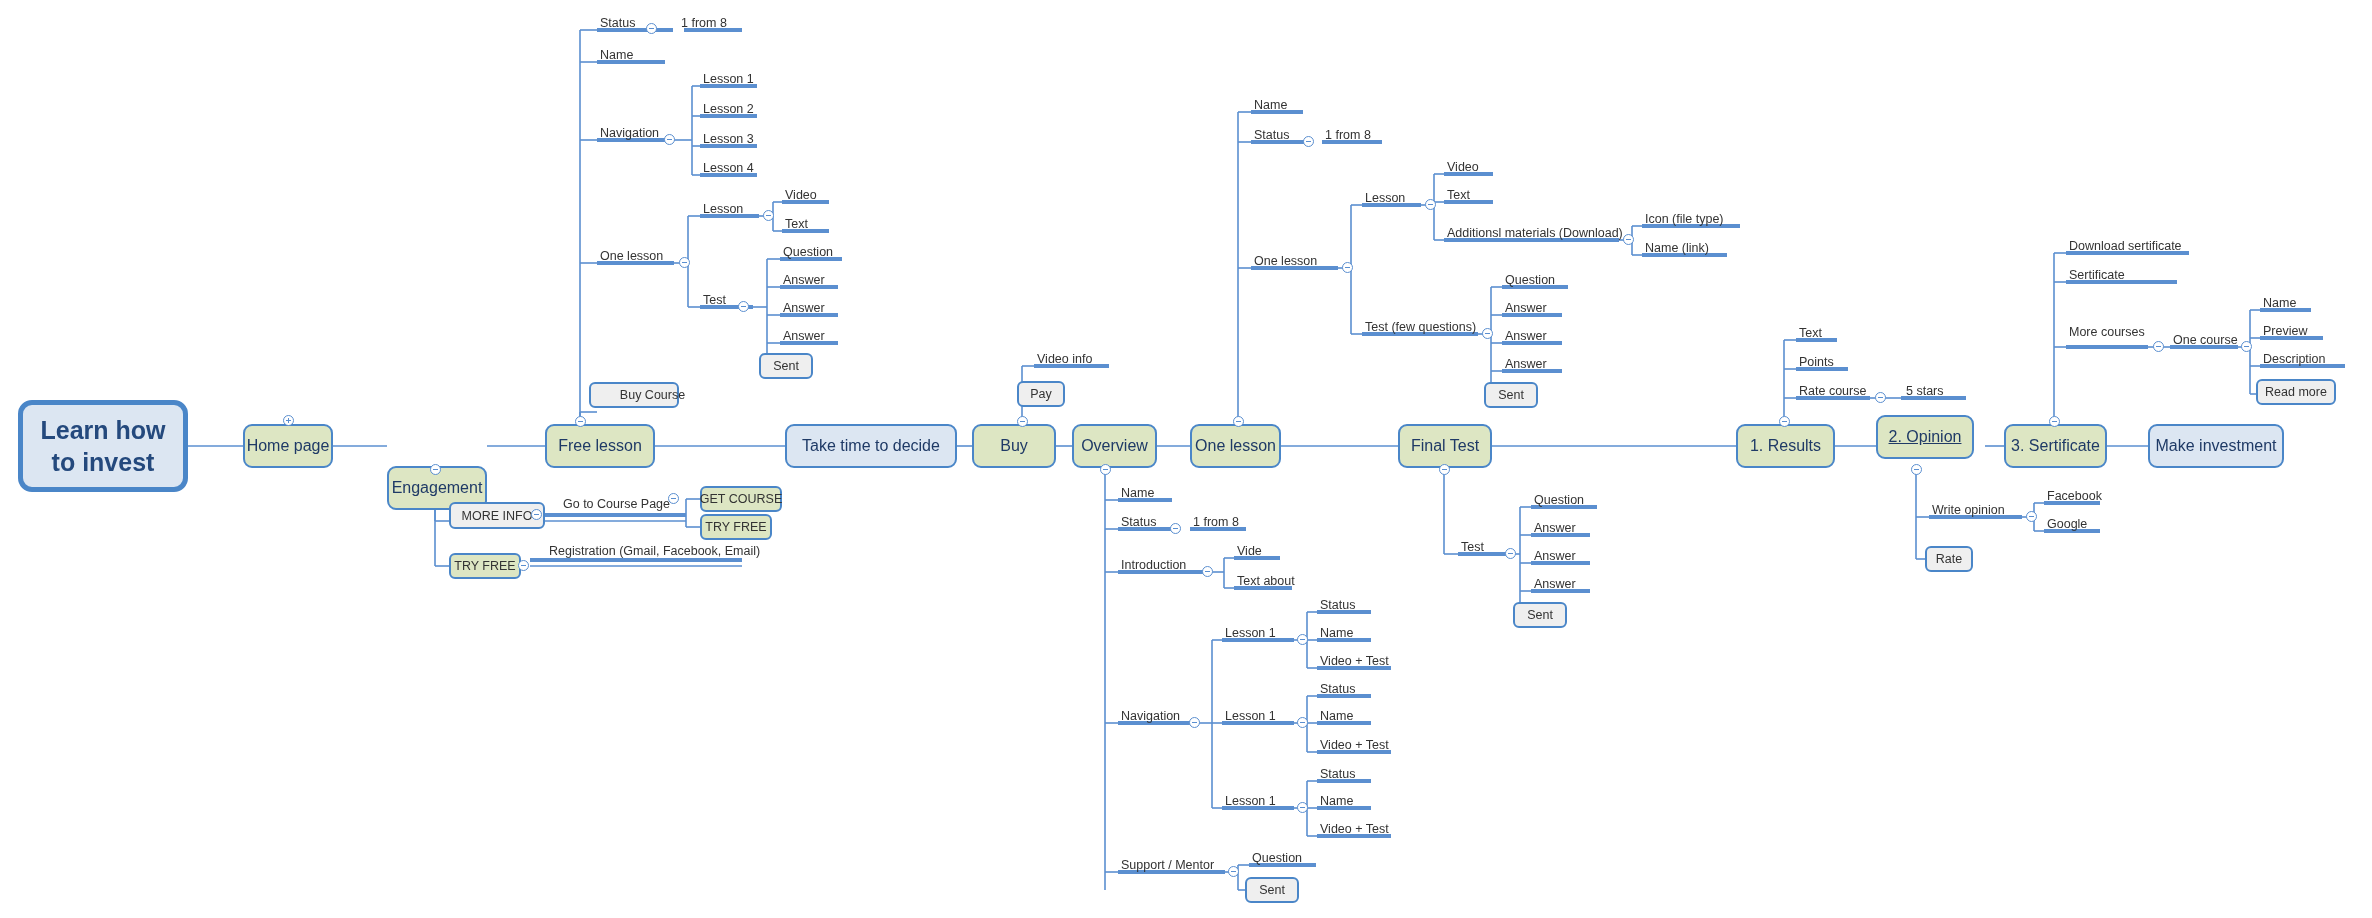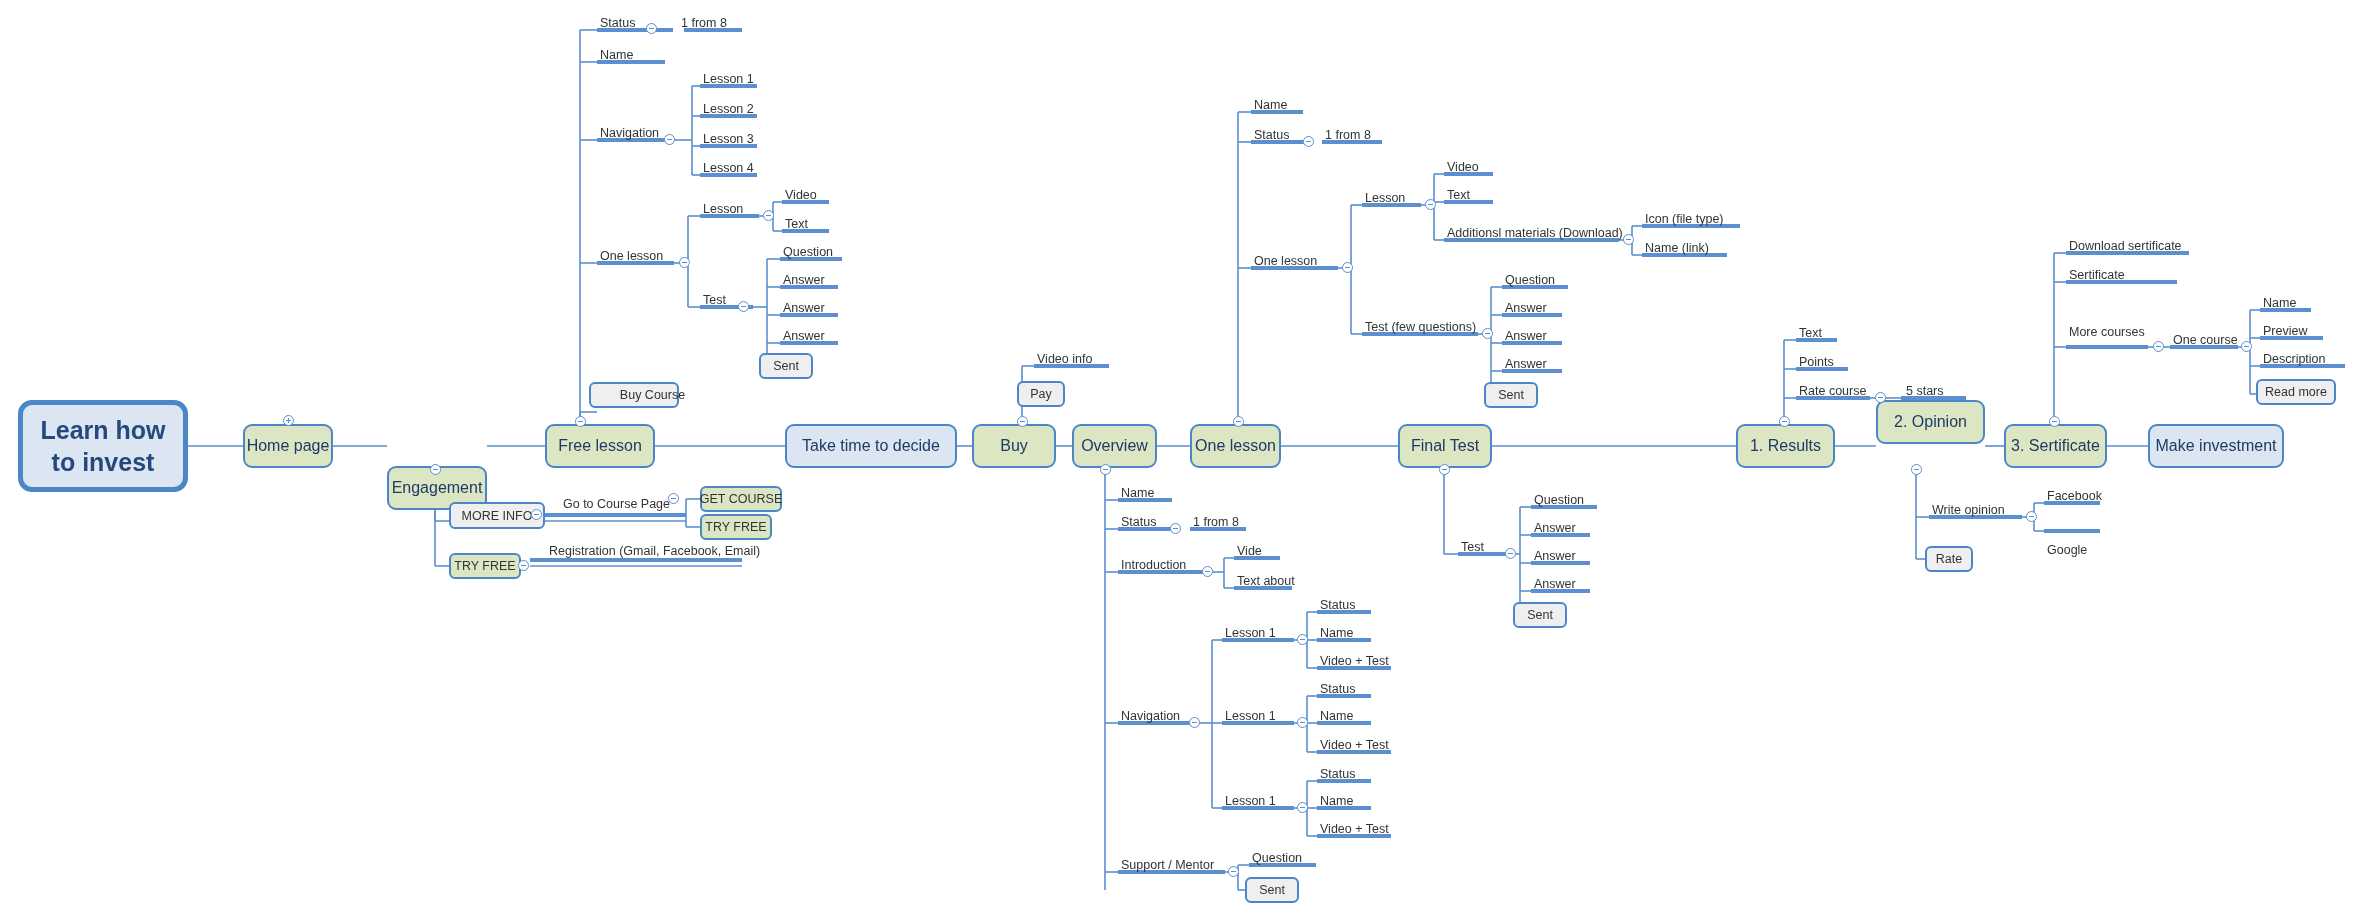--- a/index.html
+++ b/index.html
@@ -390,21 +390,21 @@
   <div class="mnode" style="left:1398px;top:424px;width:94px;height:44px;">
     <span>Final Test</span>
   </div>
   <div class="knob" style="left:1439px;top:464px;"></div>
 
   <div class="mnode" style="left:1736px;top:424px;width:99px;height:44px;">
     <span>1. Results</span>
   </div>
   <div class="knob" style="left:1779px;top:416px;"></div>
 
-  <div class="mnode" style="left:1876px;top:400px;width:109px;height:44px;">
+  <div class="mnode" style="left:1876px;top:415px;width:98px;height:44px;text-decoration:underline;">
     <span>2. Opinion</span>
   </div>
   <div class="knob" style="left:1911px;top:464px;"></div>
 
   <div class="mnode" style="left:2004px;top:424px;width:103px;height:44px;">
     <span>3. Sertificate</span>
   </div>
   <div class="knob" style="left:2049px;top:416px;"></div>
 
   <div class="mnode blue" style="left:2148px;top:424px;width:136px;height:44px;">
@@ -684,21 +684,21 @@
     <span class="txt">5 stars</span>
   </div>
 
   <div class="leaf" style="left:1929px;top:504px;">
     <span class="txt">Write opinion</span>
   </div>
   <div class="knob" style="left:2026px;top:511px;"></div>
   <div class="leaf" style="left:2044px;top:490px;">
     <span class="txt">Facebook</span>
   </div>
-  <div class="leaf" style="left:2044px;top:518px;margin-top:26px;">
+  <div class="leaf" style="left:2044px;top:518px;">
     <span class="txt">Google</span>
   </div>
   <div class="bbox" style="left:1925px;top:546px;width:48px;height:26px;">
     <span>Rate</span>
   </div>
 
   <div class="leaf" style="left:2066px;top:240px;">
     <span class="txt">Download sertificate</span>
   </div>
   <div class="leaf" style="left:2066px;top:269px;">

